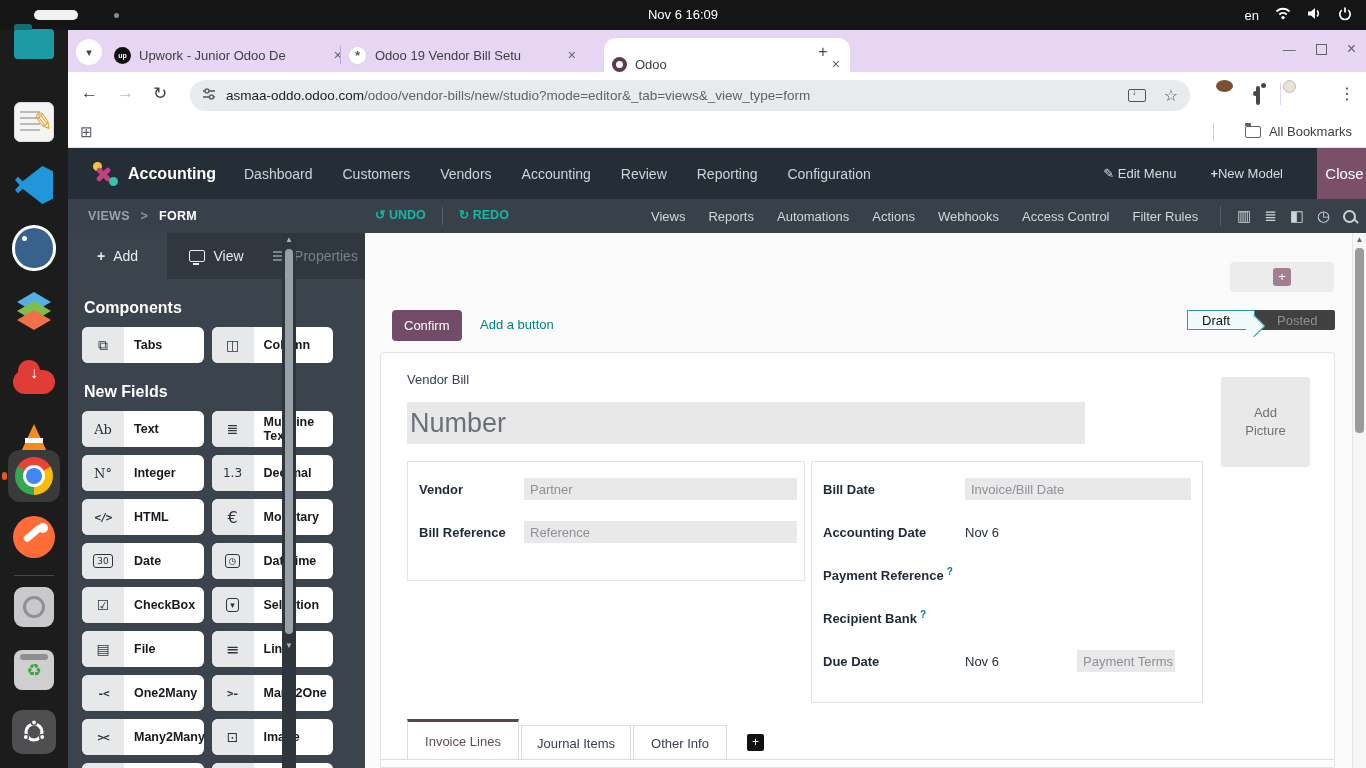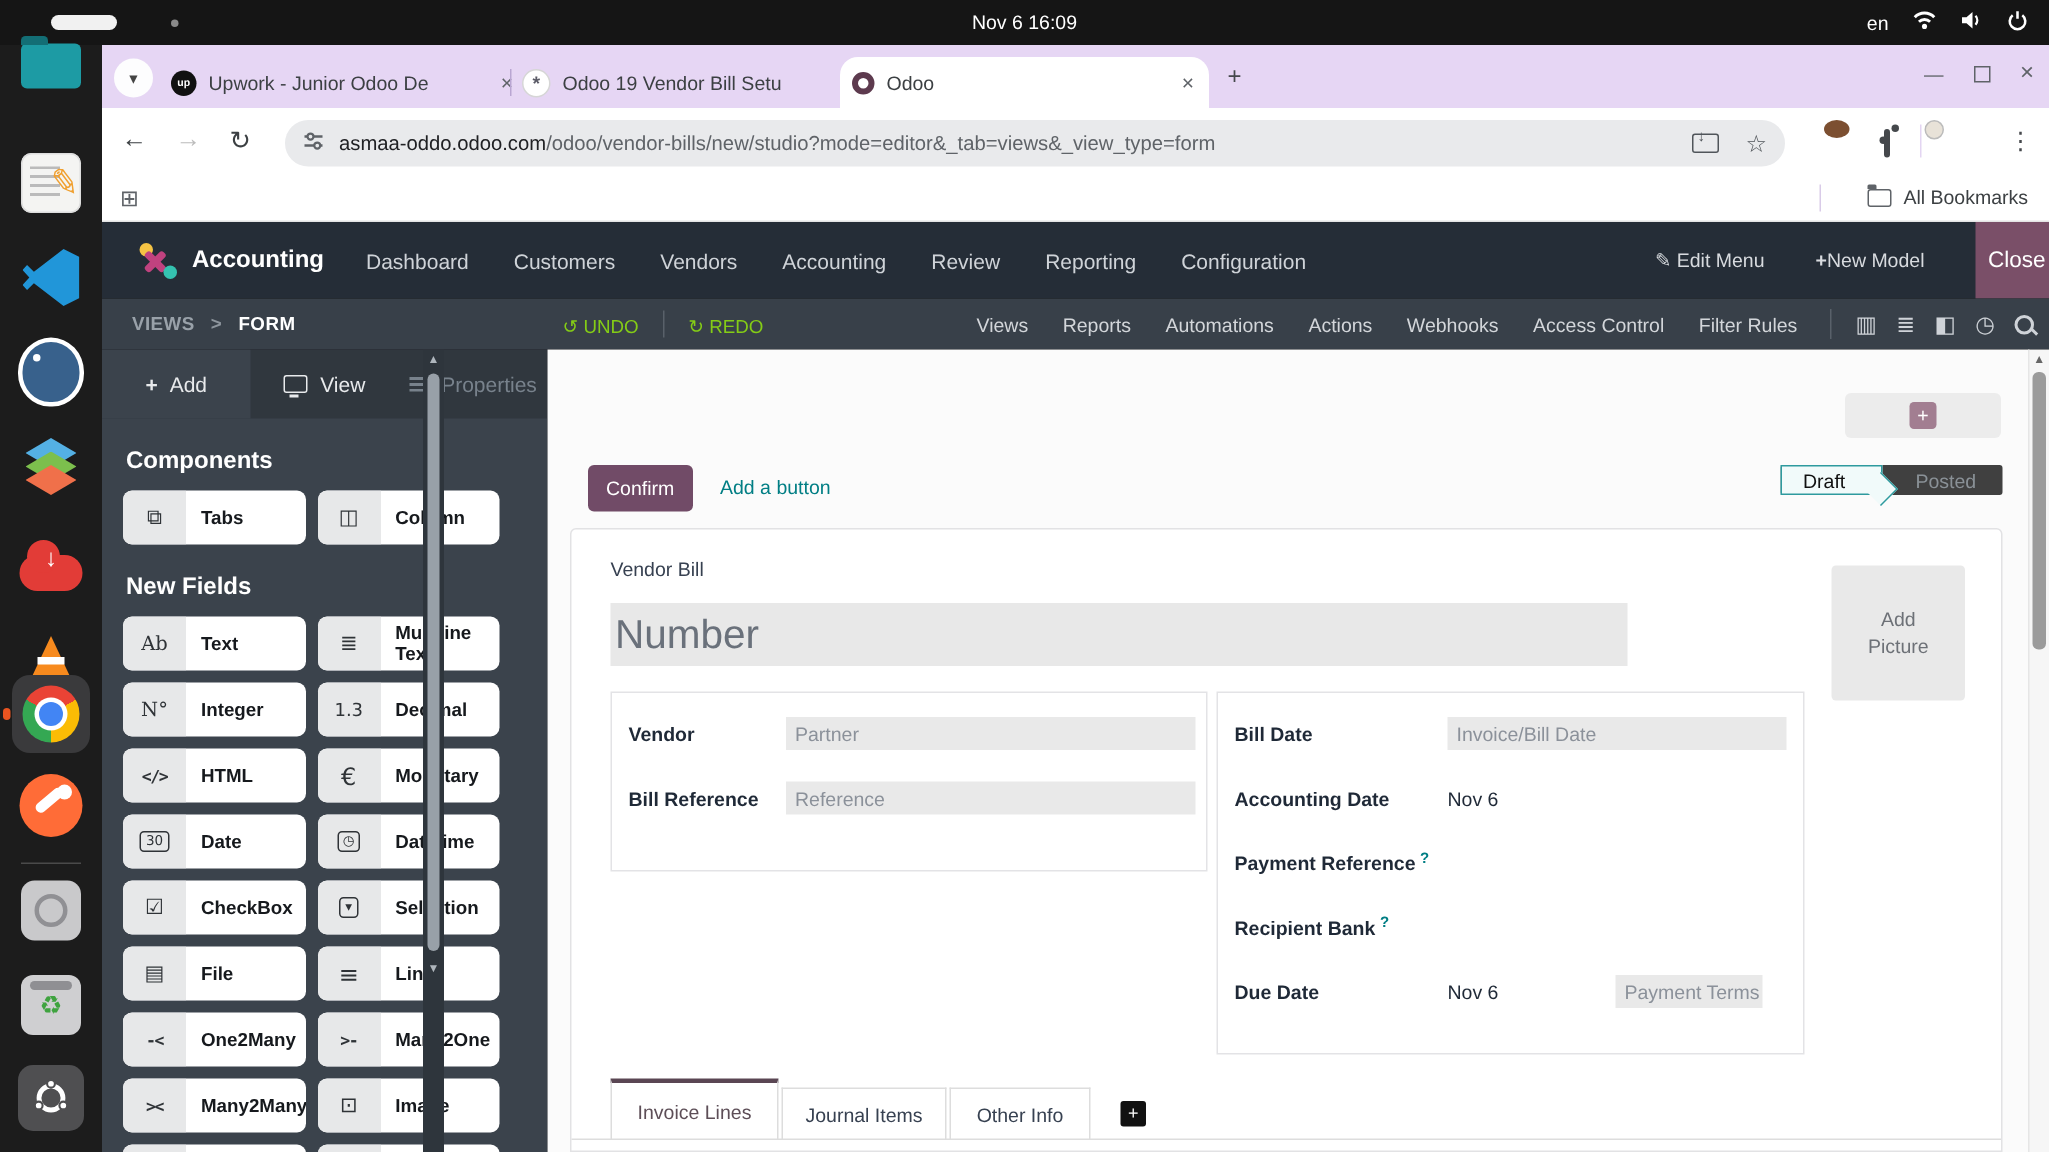--- a/index.html
+++ b/index.html
@@ -105,21 +105,21 @@
   .o-app{color:#fff;font-size:16px;font-weight:bold;margin-right:28px;}
   .o-menu{display:flex;gap:30px;font-size:14px;}
   .o-right{margin-left:auto;display:flex;align-items:center;gap:34px;font-size:13px;color:#d8dbdf;}
   .close-btn{width:55px;height:51px;background:#7a4f68;color:#fff;display:flex;align-items:center;justify-content:center;font-size:15px;}
 
   
   .studiobar{position:absolute;left:68px;top:199px;width:1298px;height:34px;background:#384049;color:#d3d6da;
       display:flex;align-items:center;font-size:12.5px;}
   .crumb{margin-left:20px;font-weight:bold;letter-spacing:.3px;}
   .crumb .sec{color:#99a1a9;} .crumb .gt{color:#8d959d;margin:0 7px;} .crumb .view{color:#fff;}
-  .undoredo{position:absolute;left:307px;display:flex;align-items:flex-end;gap:10px;color:#84cc16;font-weight:normal;}
+  .undoredo{position:absolute;left:307px;display:flex;align-items:flex-start;gap:10px;color:#14b8a6;font-weight:bold;}
   .ur-sep{width:1px;height:18px;background:#59616a;margin:0 6px;}
   .sb-menu{position:absolute;left:583px;display:flex;gap:23px;font-size:13px;}
   .sb-icons{position:absolute;right:10px;display:flex;align-items:center;gap:13px;font-size:15px;color:#cfd3d8;}
   .sb-isep{width:1px;height:20px;background:#59616a;margin-right:3px;}
   .ic-search{width:9px;height:9px;border:2px solid #cfd3d8;border-radius:50%;position:relative;}
   .ic-search::after{content:"";position:absolute;left:8px;top:8px;width:6px;height:2px;background:#cfd3d8;transform:rotate(45deg);}
 
   
   .sidebar{position:absolute;left:68px;top:233px;width:297px;height:535px;background:#3b434c;overflow:hidden;}
   .stabs{display:flex;height:46px;background:#30373e;}
@@ -279,21 +279,21 @@
       <span class="fav-upwork">up</span>
       <span class="t">Upwork - Junior Odoo De</span>
       <span class="x">×</span>
     </div>
     <div class="tab" style="left:272px;width:230px;">
       <span class="sep"></span>
       <span class="fav-gpt">*</span>
       <span class="t">Odoo 19 Vendor Bill Setu</span>
       <span class="x">×</span>
     </div>
-    <div class="tab active" style="left:492px;width:230px;">
+    <div class="tab active" style="left:536px;width:230px;align-items:flex-end;">
       <span class="fav-odoo"></span>
       <span class="t">Odoo</span>
       <span class="x">×</span>
     </div>
     <div class="newtab-btn">+</div>
     <div class="winctl">
       <span>—</span>
       <span class="ctl-restore"></span>
       <span style="font-size:16px;">×</span>
     </div>

